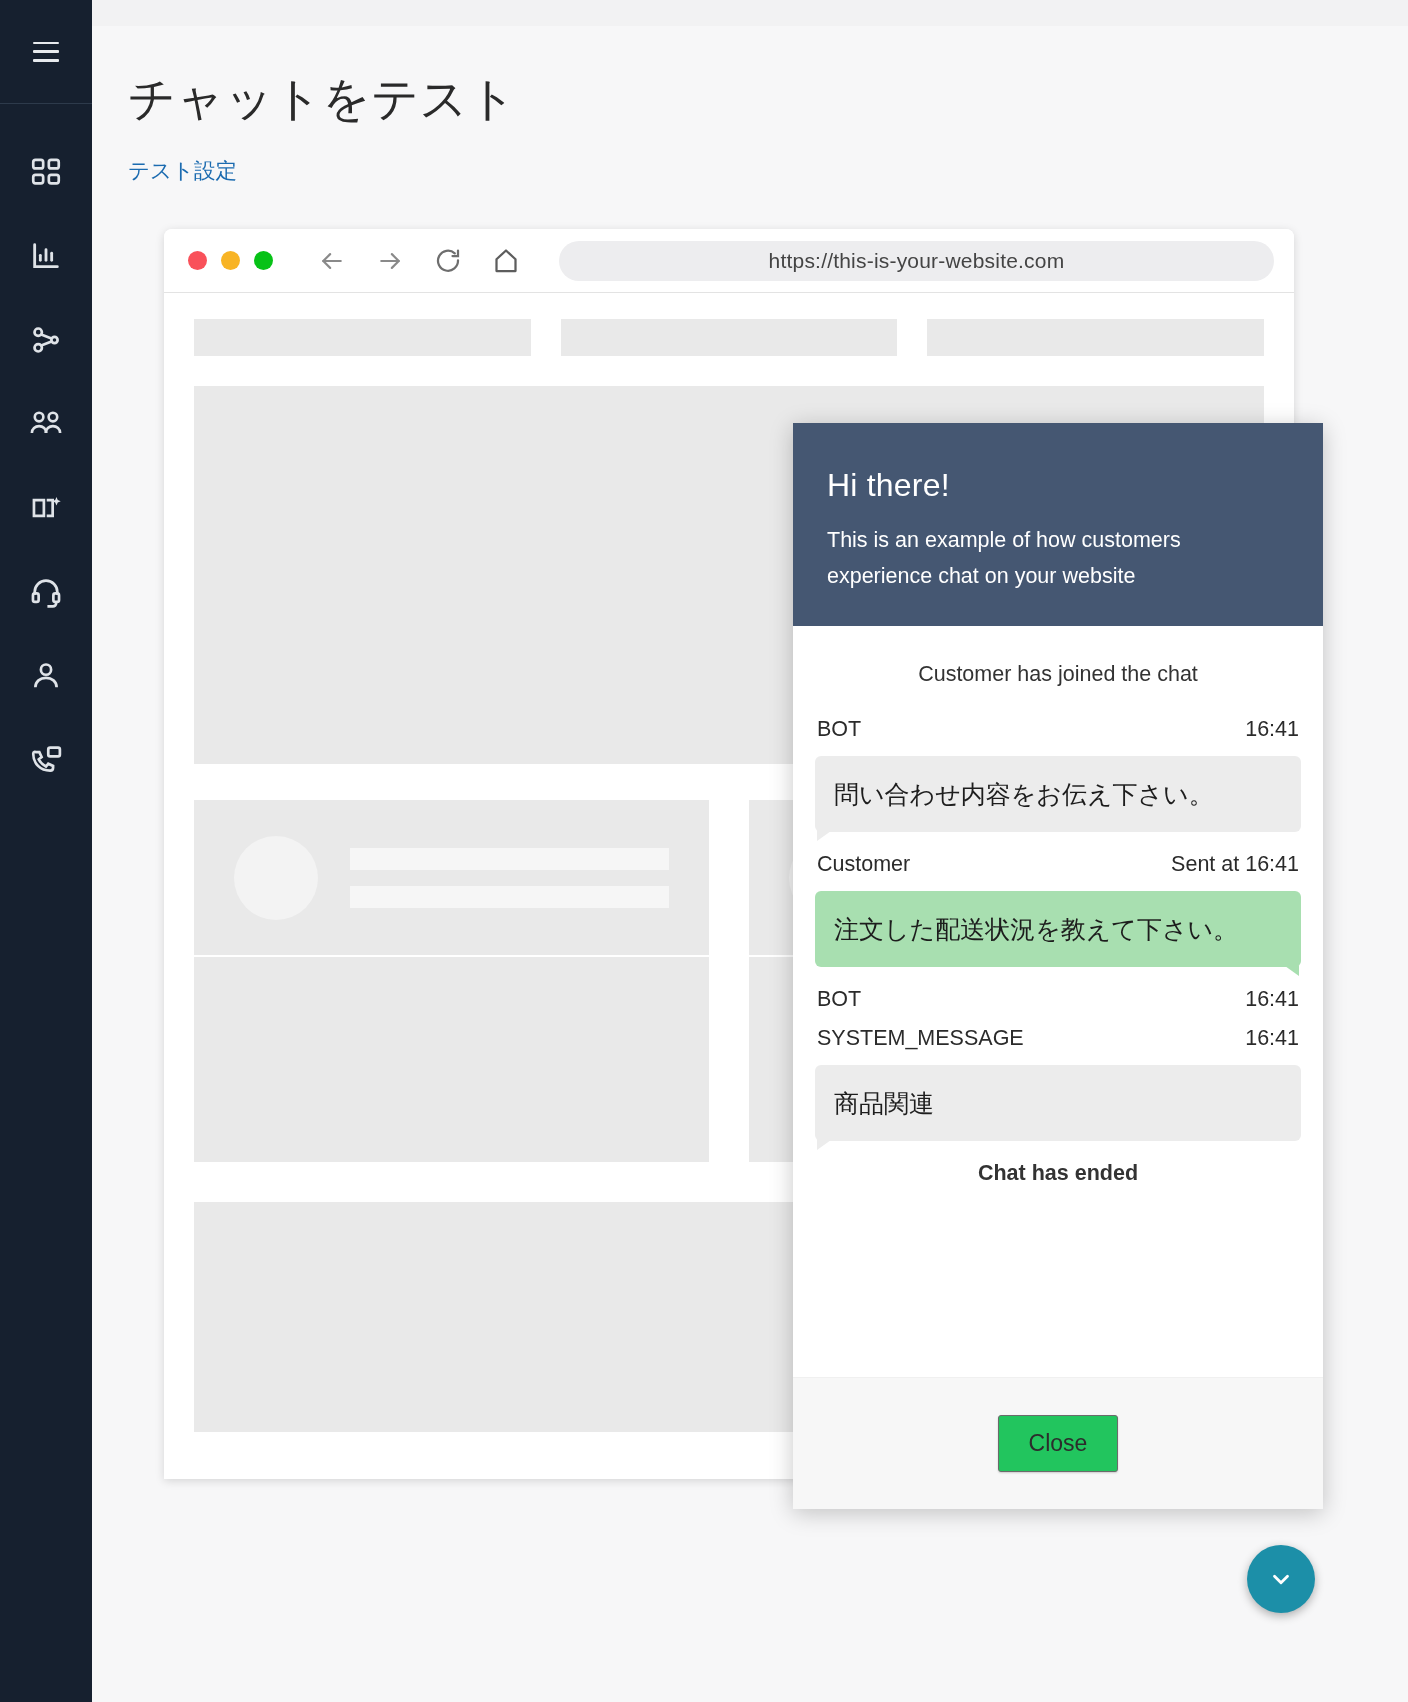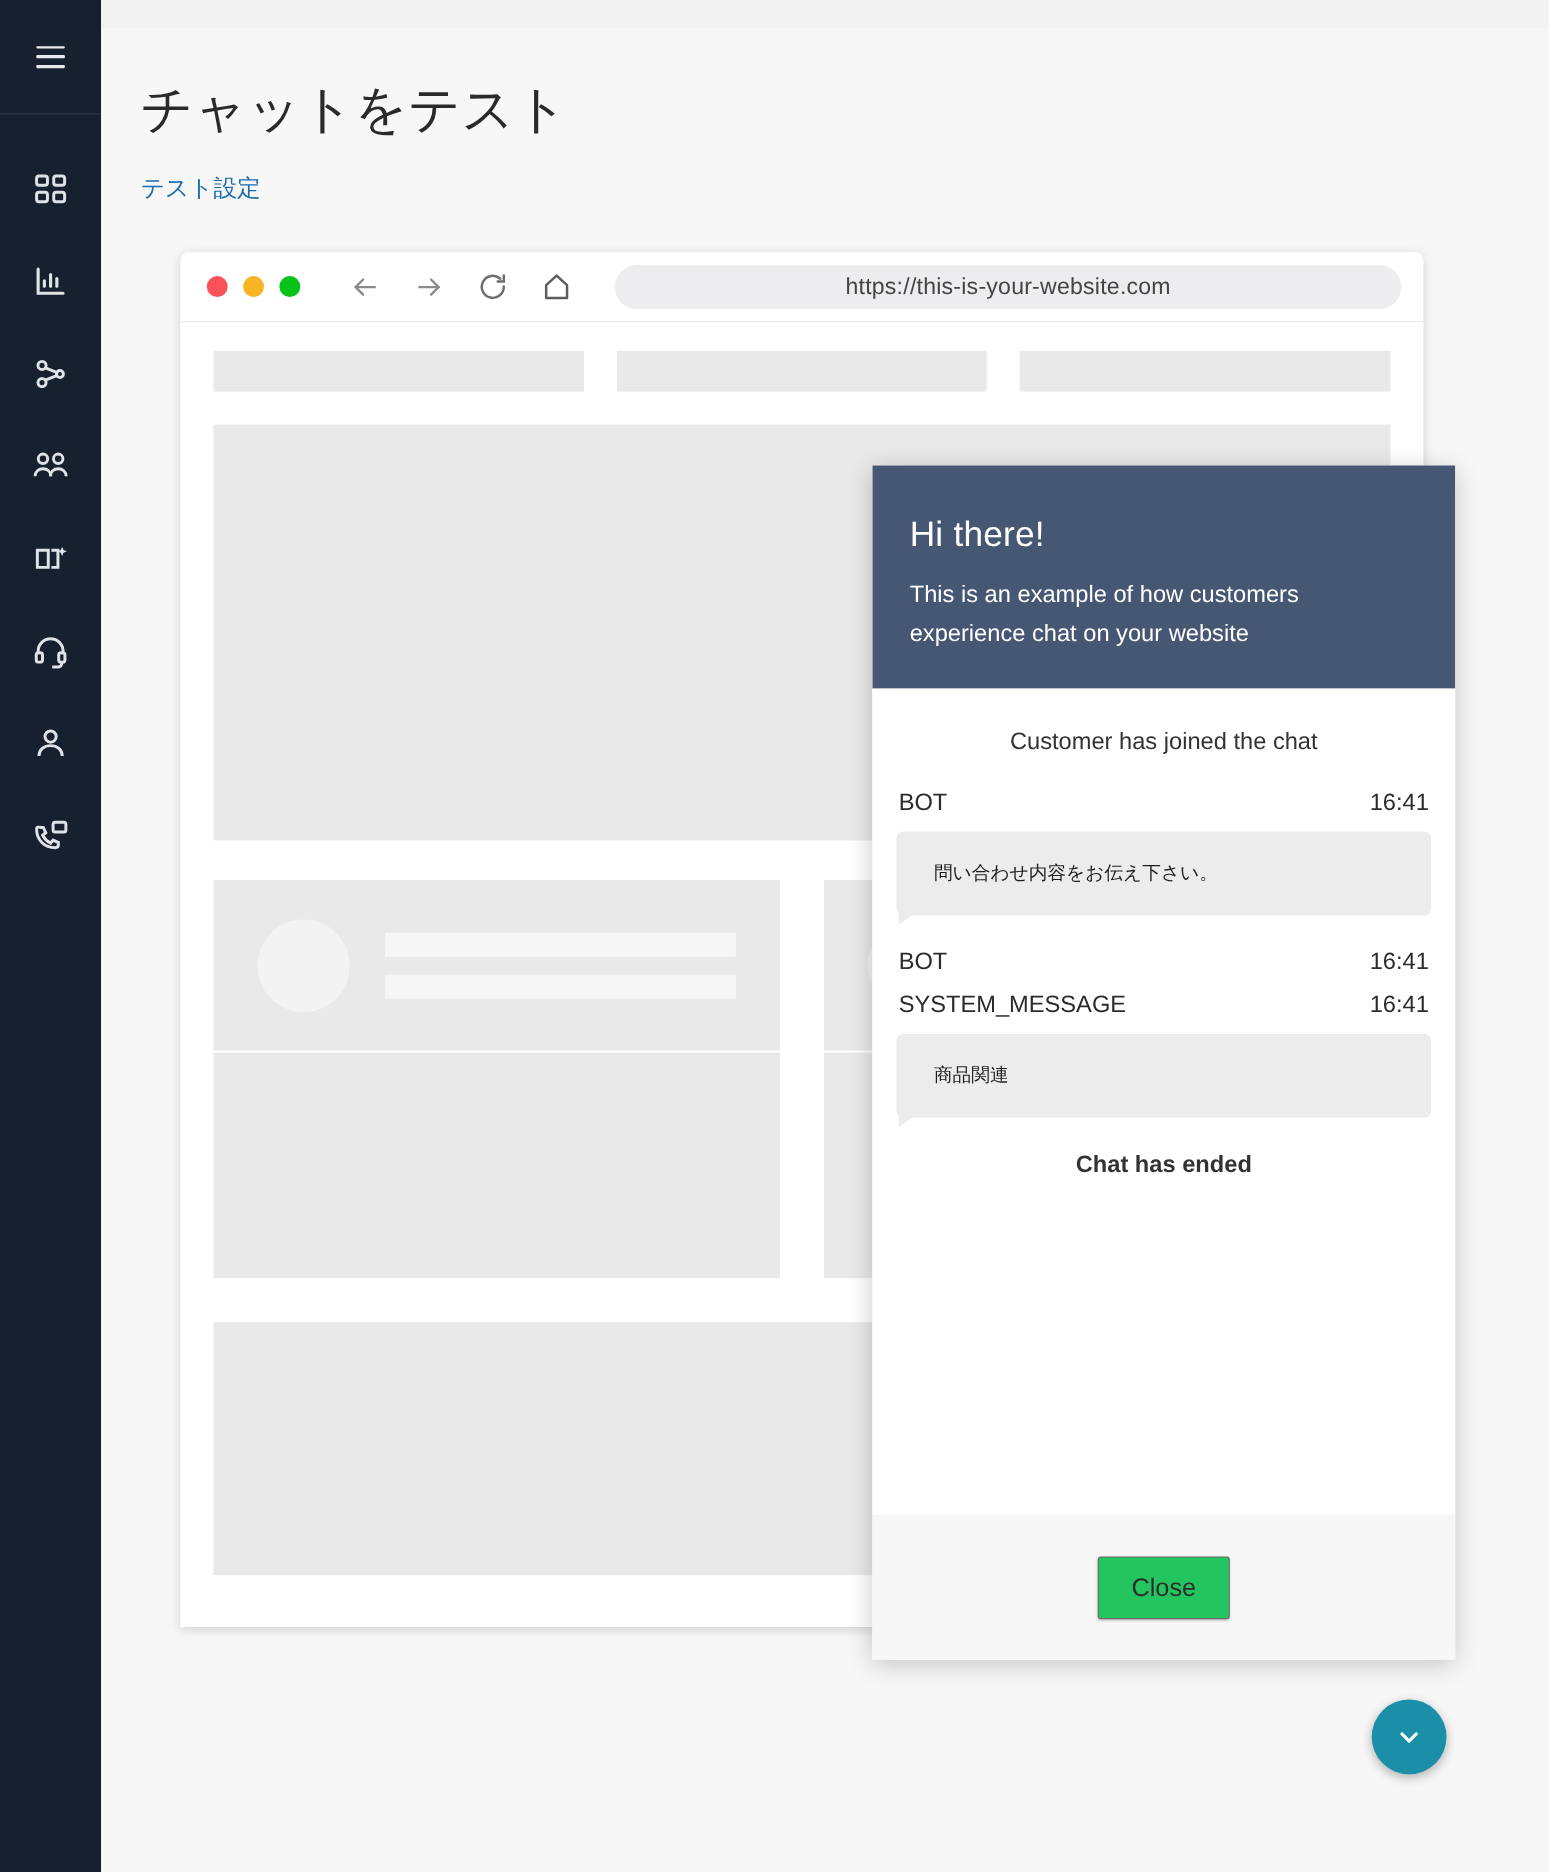--- a/index.html
+++ b/index.html
@@ -118,22 +118,22 @@
     overflow: hidden;
     background:#fff;
   }
   .sys-join { text-align:center; font-size: 21.5px; color:#333; margin: 14px 0 30px 0; }
   .msg-meta { display:flex; justify-content:space-between; align-items:baseline;
               font-size: 21.5px; color:#2b2b2b; padding: 0 2px; margin-bottom: 14px; }
   .msg-meta .who { }
   .msg-meta .when { white-space: pre; }
   .bubble {
     position:relative; border-radius: 6px;
-    padding: 20px 34px; font-size: 17px; line-height: 36px; color:#1d1d1d;
-    margin-bottom: 30px;
+    padding: 20px 19px; font-size: 25px; line-height: 36px; color:#1d1d1d;
+    margin-bottom: 20px;
   }
   .bubble.in  { background:#ececec; }
   .bubble.out { background:#a8dfb0; }
   .bubble.in::after {
     content:""; position:absolute; left: 2px; bottom: -9px;
     border-width: 10px 14px 0 0; border-style: solid;
     border-color: #ececec transparent transparent transparent;
   }
   .bubble.out::after {
     content:""; position:absolute; right: 2px; bottom: -9px;
@@ -351,20 +351,27 @@
         <div class="sys-join">Customer has joined the chat</div>
 
         <div>
           <div class="msg-meta">
             <span class="who">BOT</span>
             <span class="when">16:41</span>
           </div>
           <div class="bubble in">問い合わせ内容をお伝え下さい。</div>
         </div>
 
+        <div>
+          <div class="msg-meta">
+            <span class="who">Customer</span>
+            <span class="when"><span>Sent at </span><span>16:41</span></span>
+          </div>
+          <div class="bubble out">注文した配送状況を教えて下さい。</div>
+        </div>
 
         <div>
           <div class="msg-meta">
             <span class="who">BOT</span>
             <span class="when">16:41</span>
           </div>
         </div>
 
         <div>
           <div class="msg-meta">

